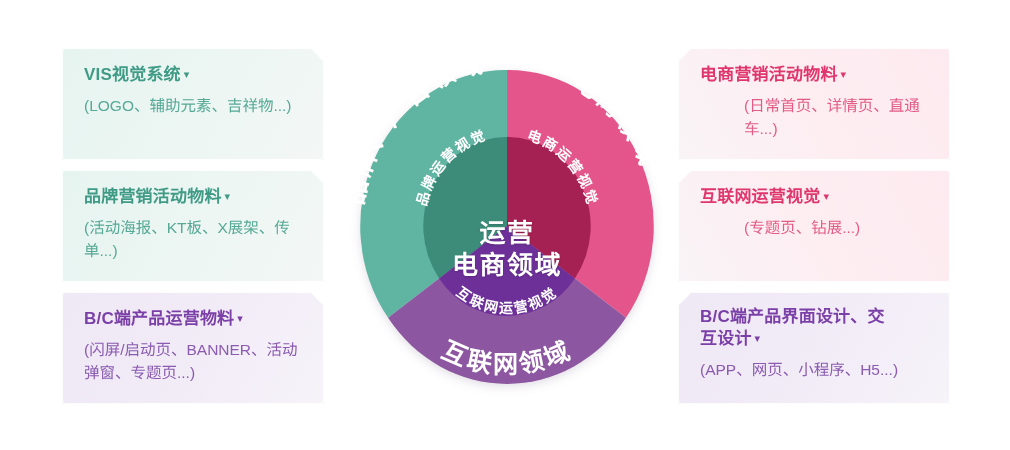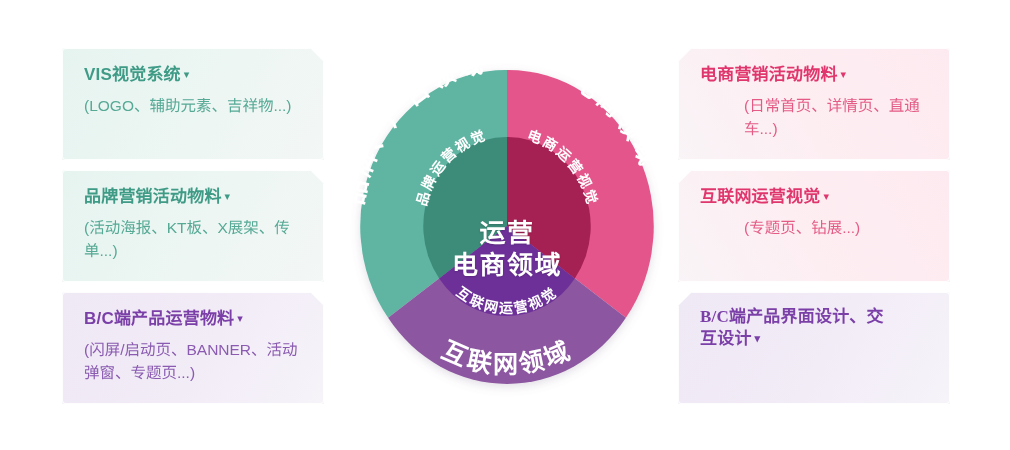--- a/index.html
+++ b/index.html
@@ -120,21 +120,22 @@
     <p class="title"><span>电商营销活动物料</span><span class="caret">▾</span></p>
     <p class="sub">(日常首页、详情页、直通车...)</p>
   </div>
 
   <div class="card pink notch-tl" style="left:678px;top:170px;width:272px;height:112px;">
     <p class="title"><span>互联网运营视觉</span><span class="caret">▾</span></p>
     <p class="sub">(专题页、钻展...)</p>
   </div>
 
   <div class="card purple notch-tl" style="left:678px;top:292px;width:272px;height:112px;padding-top:14px;">
-    <p class="title two-line" style="max-width:200px;font-family:Liberation Serif, serif;"><span>B/C端产品界面设计、交互设计</span><span class="caret">▾</span></p>
+    <p class="title two-line" style="max-width:200px;"><span>B/C端产品界面设计、交互设计</span><span class="caret">▾</span></p>
+    <p class="sub">(APP、网页、小程序、H5...)</p>
   </div>
 
   <div id="wheel">
     <svg width="360" height="382" viewBox="0 0 360 382" aria-hidden="true">
       <defs>
         <filter id="wheelShadow" x="-20%" y="-20%" width="140%" height="140%">
           <feDropShadow dx="0" dy="3" stdDeviation="5" flood-color="#7a6b8a" flood-opacity="0.22"></feDropShadow>
         </filter>
 
         <path id="arcBrandOuter" d="M 34.5 191 A 145.5 156 0 0 1 180 35" fill="none"></path>

